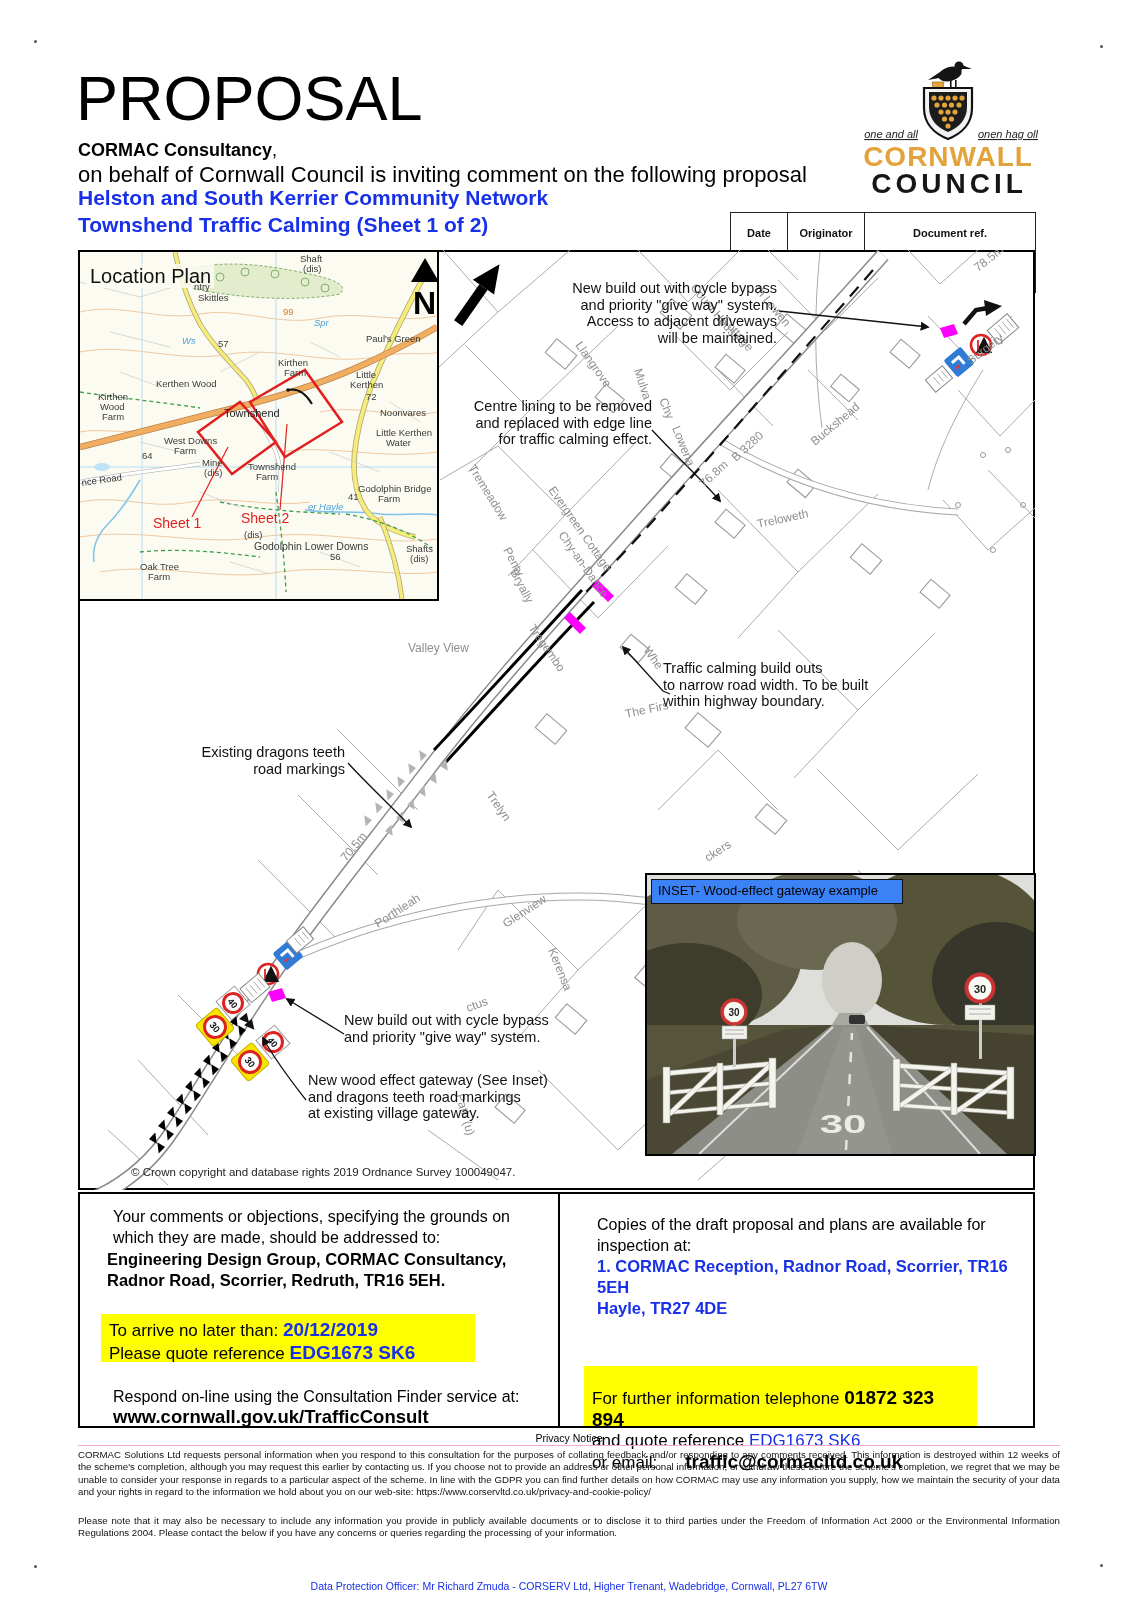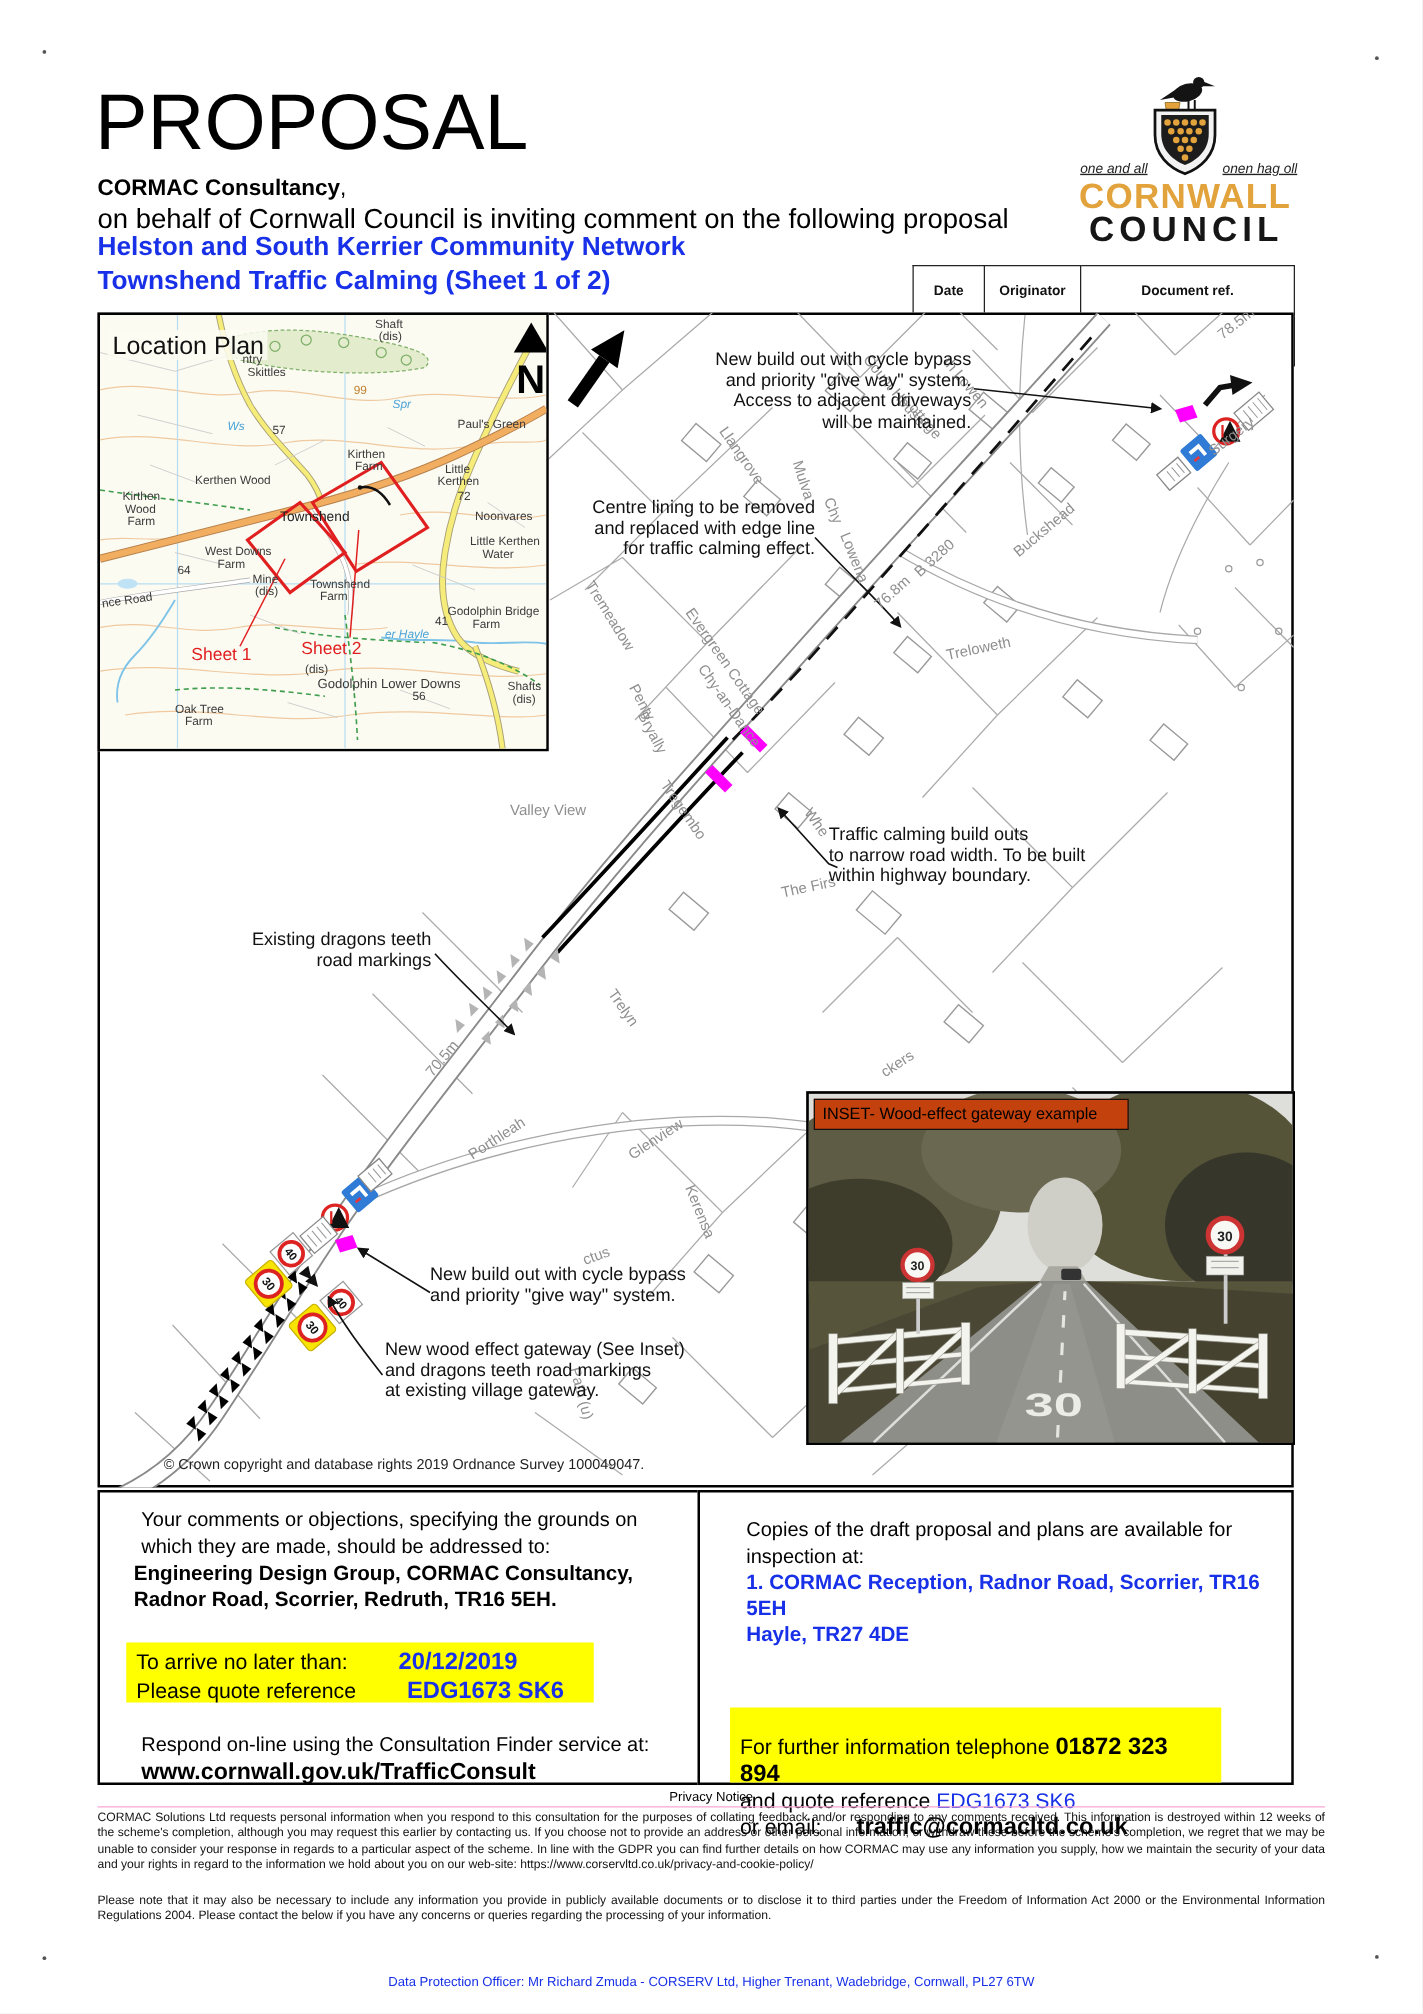--- a/index.html
+++ b/index.html
@@ -14,32 +14,32 @@
   .scheme{font-size:21px;font-weight:bold;color:#1730e8;line-height:26px;}
   
   .doctable{border-collapse:collapse;font-size:11px;}
   .doctable td{border:1px solid #222;padding:13px 4px;height:13px;font-weight:bold;}
   .doctable .hd{text-align:center;color:#111;}
   .doctable .val{color:#2236e0;}
   
   .frame{border:2px solid #000;box-sizing:border-box;background:#fff;}
   .lpbox{border:2px solid #000;box-sizing:border-box;background:#fbfaf1;}
   .insetbox{border:2px solid #000;box-sizing:border-box;background:#777;}
-  .insetlabel{background:#c2410c;border:1px solid #111;font-size:13px;color:#000;padding:3px 6px;box-sizing:border-box;white-space:nowrap;}
+  .insetlabel{background:#3b82f6;border:1px solid #111;font-size:13px;color:#000;padding:3px 6px;box-sizing:border-box;white-space:nowrap;}
   .anno{font-size:14.5px;line-height:16.5px;color:#111;white-space:pre-line;}
   .ar{text-align:right;}
   .copyright{font-size:11.5px;color:#222;}
   
   .panel{border:2px solid #000;box-sizing:border-box;background:#fff;}
   .ptext{font-size:16px;color:#000;line-height:21px;}
   .pbold{font-size:16.5px;font-weight:bold;color:#000;line-height:21px;}
   .pblue{font-size:16.5px;font-weight:bold;color:#1730e8;line-height:21px;}
   .ybox{background:#ffff00;box-sizing:border-box;}
   .ylabel{font-size:17px;color:#000;}
-  .yblue{font-size:19px;font-weight:bold;color:#1730e8;margin-left:36px;}
+  .yblue{font-size:19px;font-weight:bold;color:#1730e8;}
   .ybluesm{font-size:17px;color:#1730e8;}
   .yphone{font-size:19px;font-weight:bold;color:#000;}
   .url{font-size:18.5px;font-weight:bold;color:#000;}
   
   .privhead{font-size:10.5px;color:#000;text-align:center;}
   .privtext{font-size:9.7px;line-height:12.4px;color:#111;text-align:justify;}
   .privdpo{font-size:10.5px;color:#1730e8;text-align:center;}
   svg text{font-family:"Liberation Sans",sans-serif;}
   .maplab{fill:#3a3a3a;font-size:9.5px;}
   .roadlab{fill:#8f8f8f;font-size:12px;}

